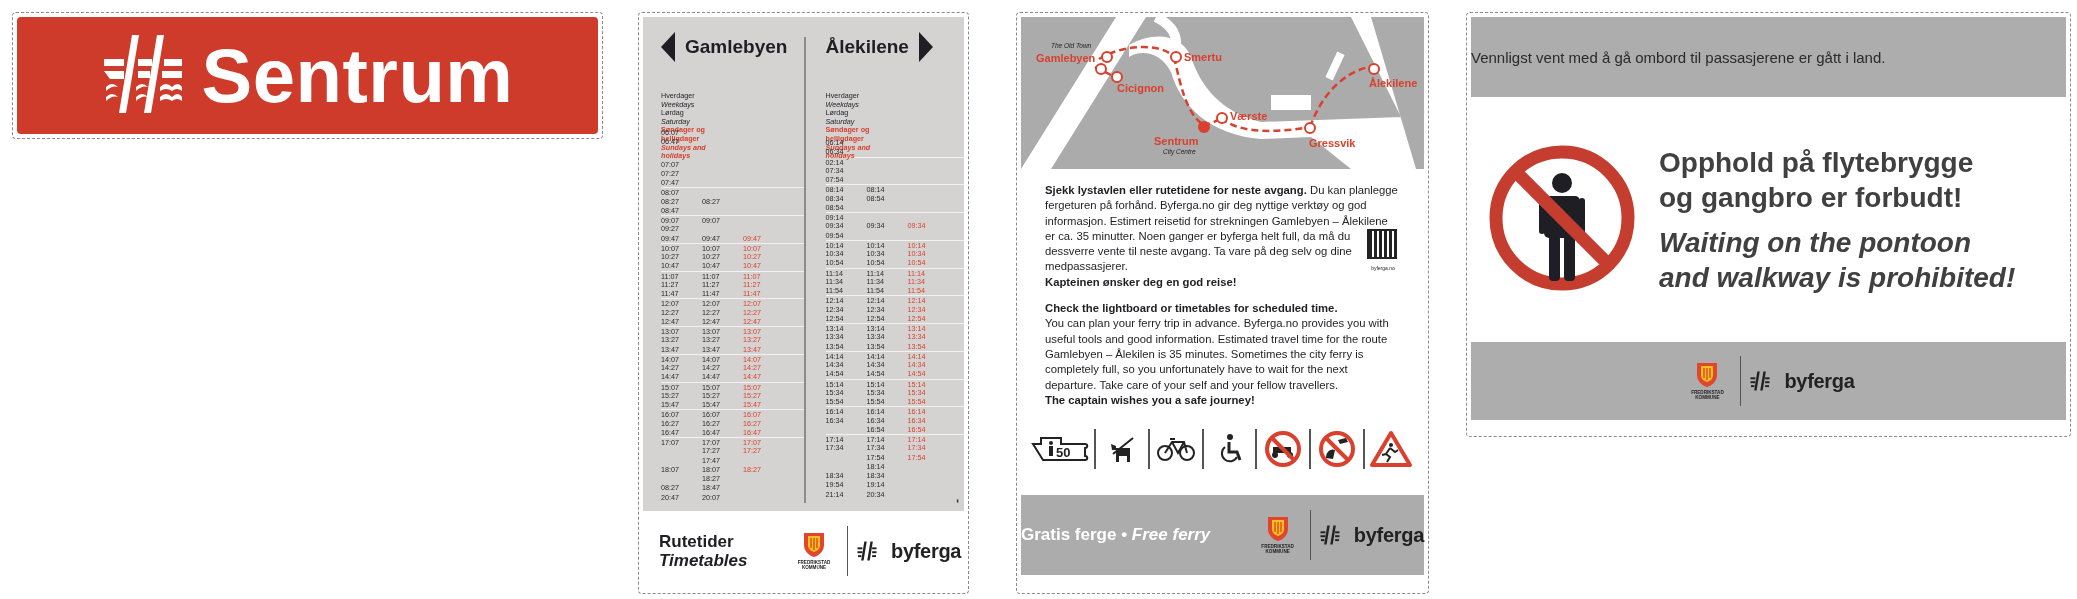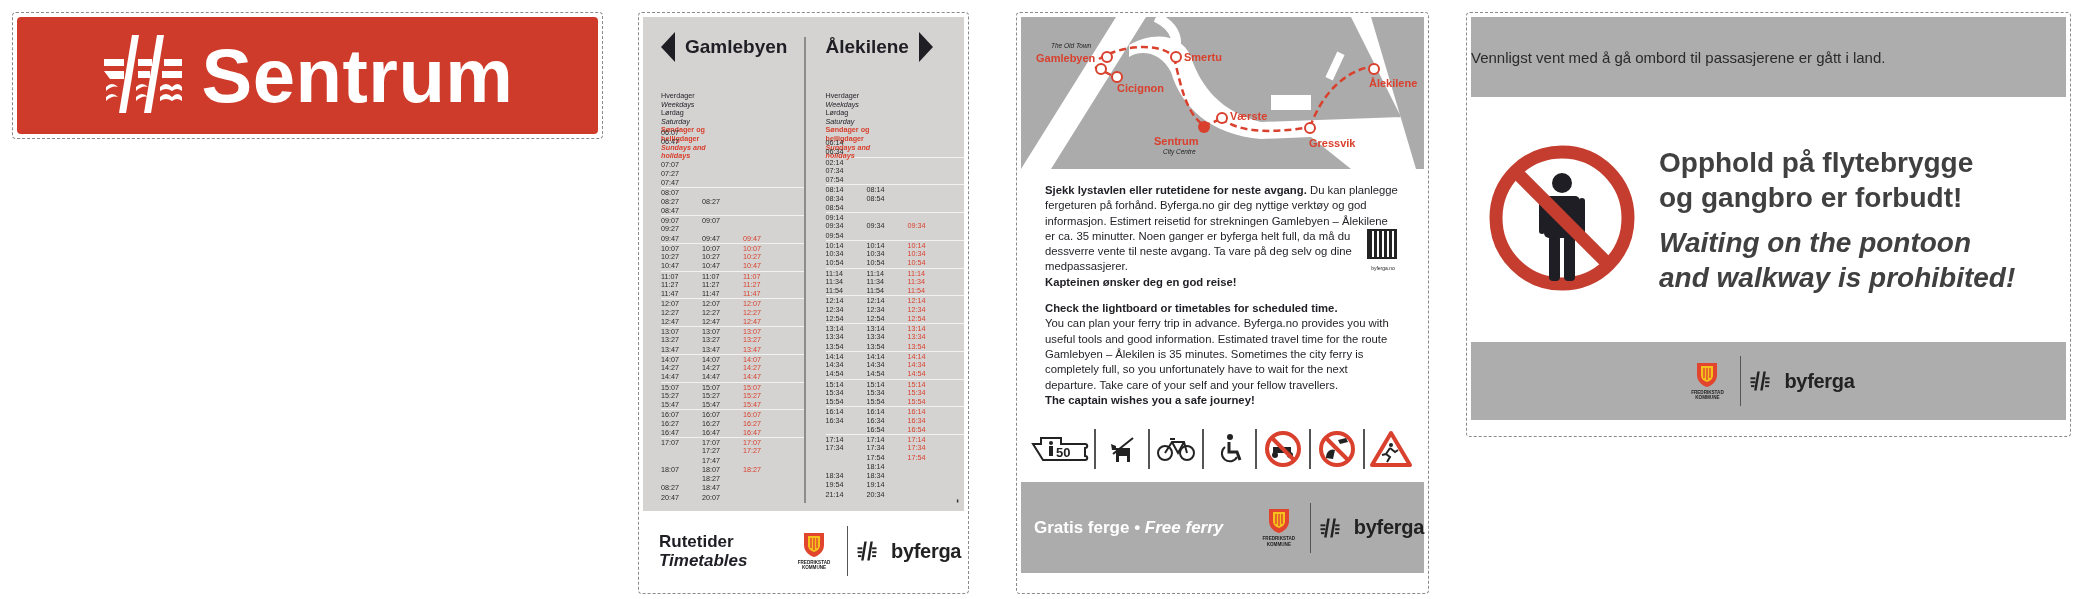--- a/index.html
+++ b/index.html
@@ -52,21 +52,21 @@
   #p3 .info p { margin-bottom: 11px; }
   #p3 .info b { font-weight: bold; }
   .qr { position: absolute; right: 25px; top: 60px; width: 32px; text-align: center; }
   .qr .qr-box { width: 30px; height: 30px; background:
       repeating-linear-gradient(90deg, #222 0 3px, #fff 3px 5px),
       #222; border: 2px solid #222; }
   .qr .qr-label { font-size: 5px; margin-top: 2px; }
   .icons-row { display: flex; align-items: center; justify-content: space-between; padding: 0 10px; height: 60px; margin-top: 4px; }
   .icons-row .ic { width: 46px; height: 46px; display: flex; align-items: center; justify-content: center; text-align: center; }
   .icons-row .sep { width: 2px; height: 40px; background: #555; }
-  .free-bar { background: #acacac; height: 91px; margin-top: 3px; display: flex; align-items: center; padding-left: 13px; }
+  .free-bar { background: #acacac; height: 80px; margin-top: 16px; display: flex; align-items: center; }
   .free-bar .ft { color: #fff; font-weight: bold; font-size: 17px; width: 240px; }
   .free-bar .ft i { font-style: italic; }
 
   
   #p4 { left: 1466px; top: 12px; width: 605px; height: 425px; padding: 4px; }
   #p4 .top-bar { background: #adadad; height: 80px; display: flex; flex-direction: column; justify-content: center; align-items: flex-start; font-size: 15px; line-height: 21px; color: #2a2a2a; }
   #p4 .top-bar i { font-style: italic; }
   #p4 .mid { display: flex; align-items: center; height: 245px; padding-left: 16px; }
   #p4 .warn-text { margin-left: 22px; font-weight: bold; font-size: 28px; line-height: 35px; color: #404040; }
   #p4 .warn-text .en { font-style: italic; margin-top: 10px; }

